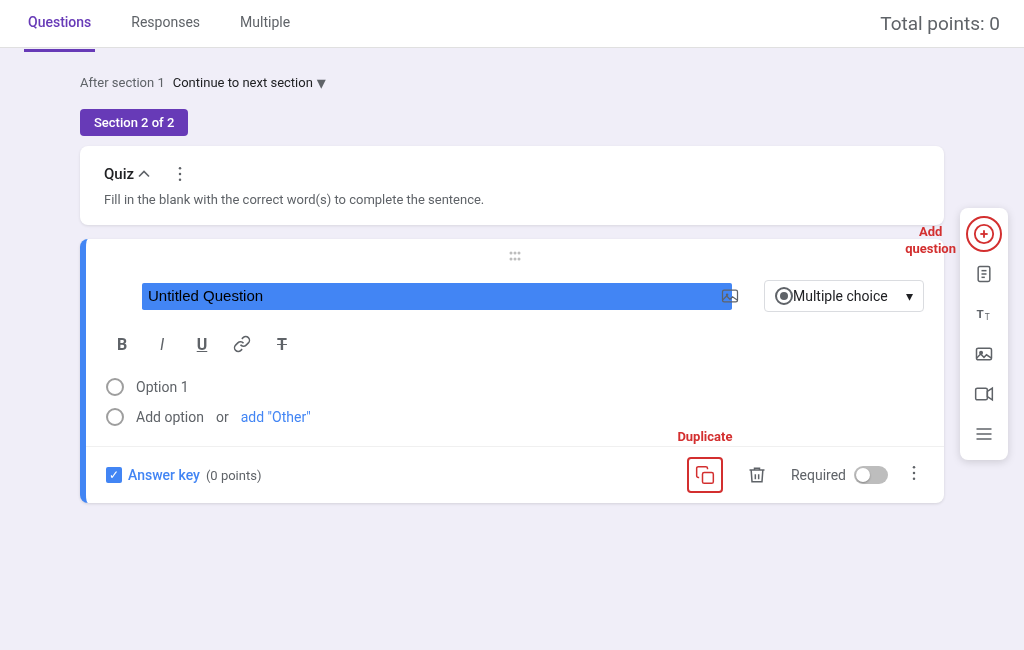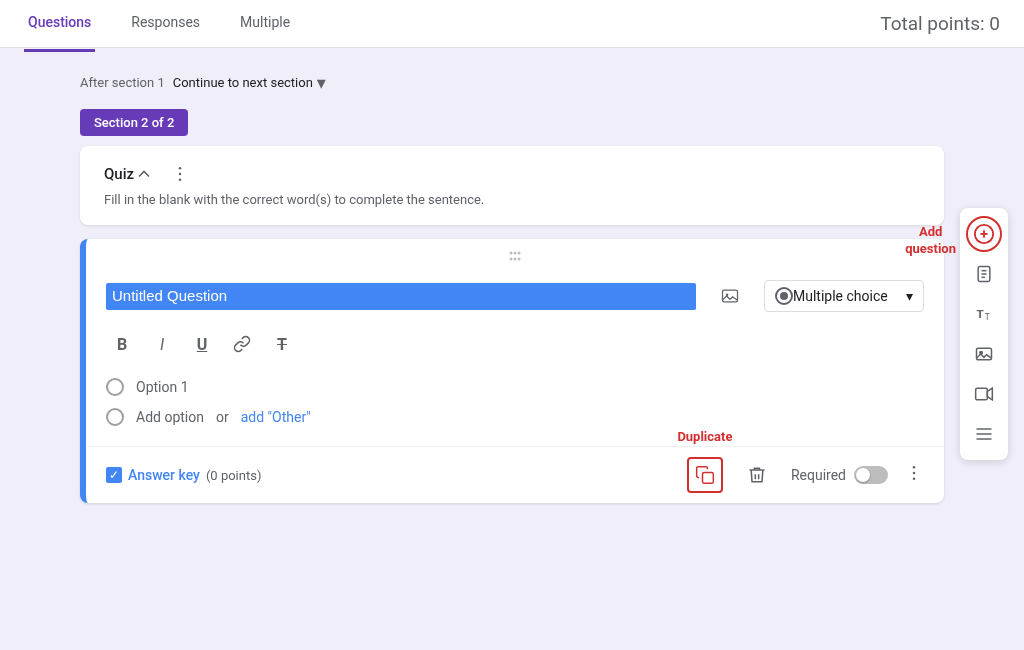--- a/index.html
+++ b/index.html
@@ -141,27 +141,28 @@
       gap: 16px;
       margin-bottom: 8px;
     }
     .question-input-wrapper {
       flex: 1;
     }
     .question-input {
       width: 100%;
       font-size: 15px;
       font-weight: 400;
-      color: #ffffff;
+      color: #000000;
       background: #4285f4;
       border: none;
       border-bottom: 2px solid #4285f4;
       padding: 4px 6px;
       outline: none;
       border-radius: 2px;
+      margin-left: 36px;
     }
     .question-type-selector {
       display: flex;
       align-items: center;
       gap: 8px;
       border: 1px solid #dadce0;
       border-radius: 4px;
       padding: 6px 10px;
       cursor: pointer;
       min-width: 160px;

